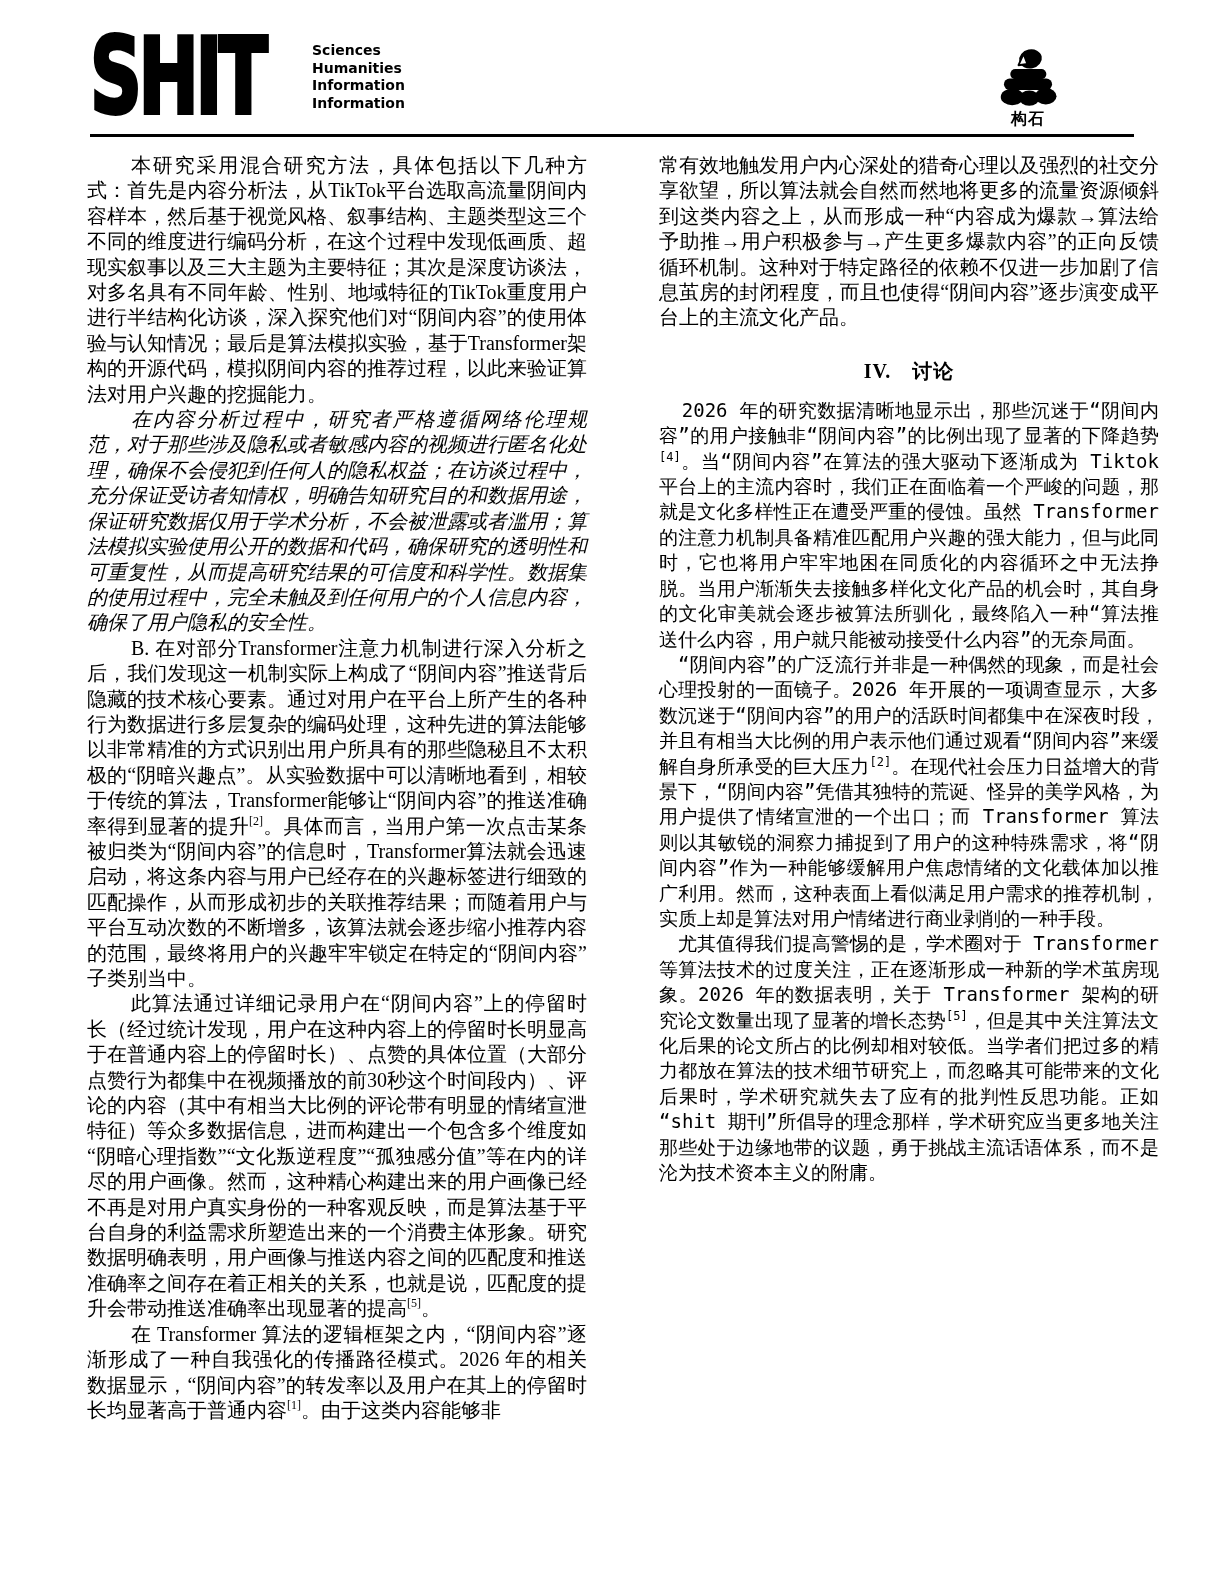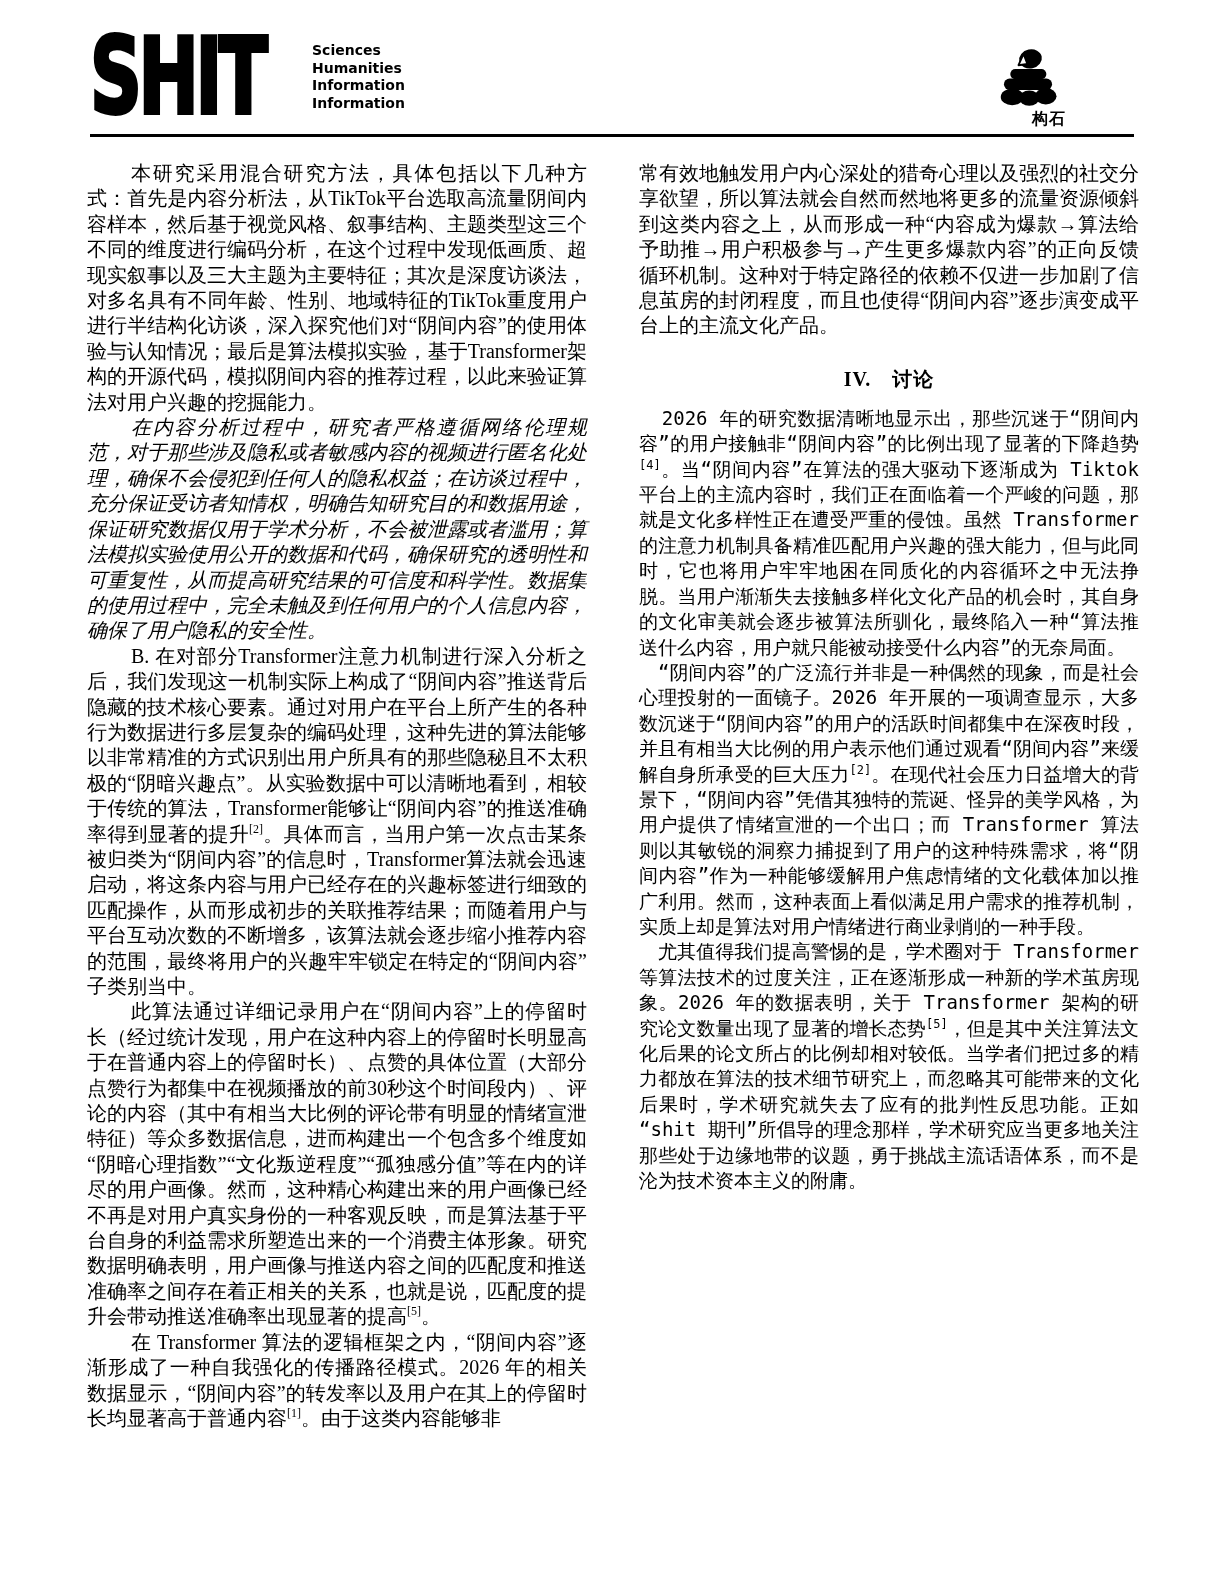--- a/index.html
+++ b/index.html
@@ -24,34 +24,34 @@
     font-weight:bold; font-size:106px; line-height:78px;
     letter-spacing:-5px; white-space:nowrap;
     transform:scaleX(.68); transform-origin:0 0;
     -webkit-text-stroke:4px var(--text);
   }
   .brand-words{
     margin-left:10px; padding-top:4px;
     font-family:"DejaVu Sans","Liberation Sans",sans-serif;
     font-weight:bold; font-size:14px; line-height:17.5px;
   }
-  .pub-mark{ margin-right:68px; text-align:right; padding-top:6px; }
+  .pub-mark{ margin-right:68px; text-align:center; padding-top:6px; }
   .pub-mark svg{ display:block; margin:0 auto; }
   .pub-label{
     font-family:"DejaVu Sans","Liberation Sans",sans-serif;
     font-weight:bold; font-size:16px; margin-top:1px; letter-spacing:1px;
   }
   .rule{
     border:none; border-top:3px solid var(--text);
     margin:4px 90px 0 90px;
   }
 
   
   .cols{
-    display:flex; gap:52px; padding:24px 87px 0 87px;
+    display:flex; gap:72px; padding:16px 87px 0 87px;
   }
   .col{ width:500px; flex:0 0 500px; }
   .para{
     margin:0; font-size:20px; line-height:25.4px;
     text-align:justify; text-justify:inter-ideograph;
     word-break:break-word;
   }
   .para.mono{ font-family:"DejaVu Sans Mono","Liberation Serif",serif; font-size:19px; line-height:25.4px; }
   .sec-heading{
     margin:27px 0 13px 0; text-align:center;

